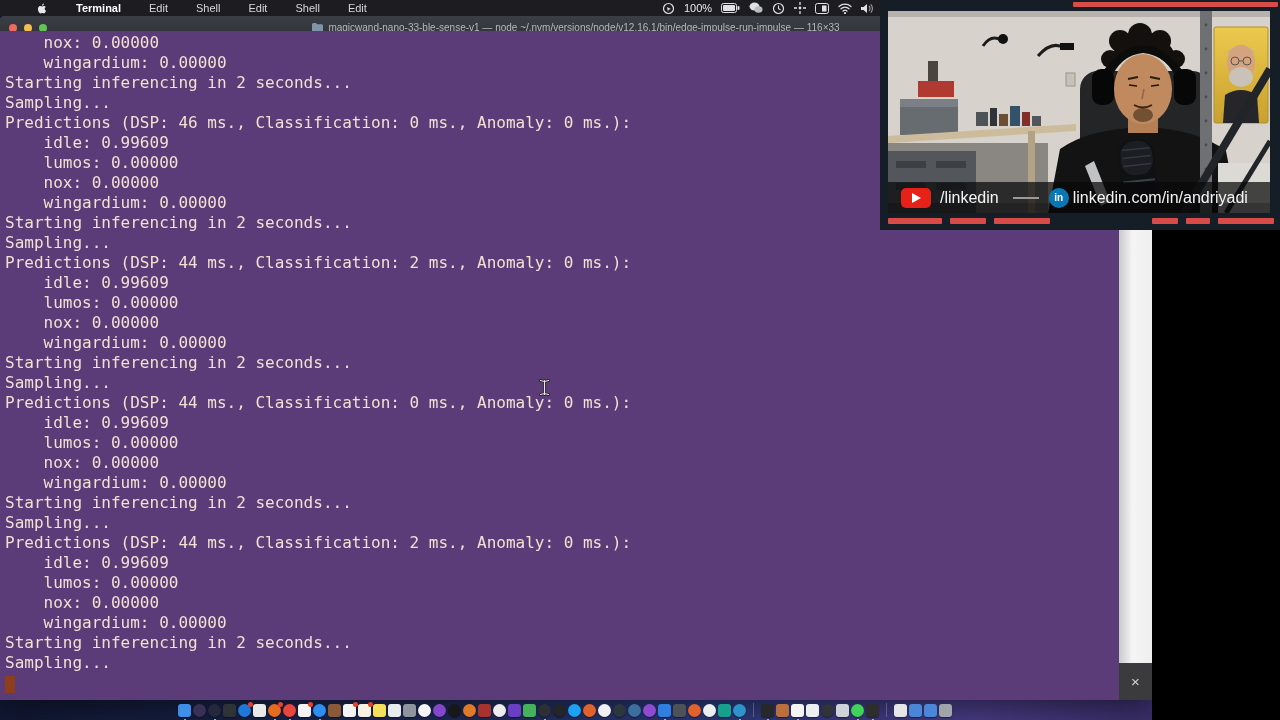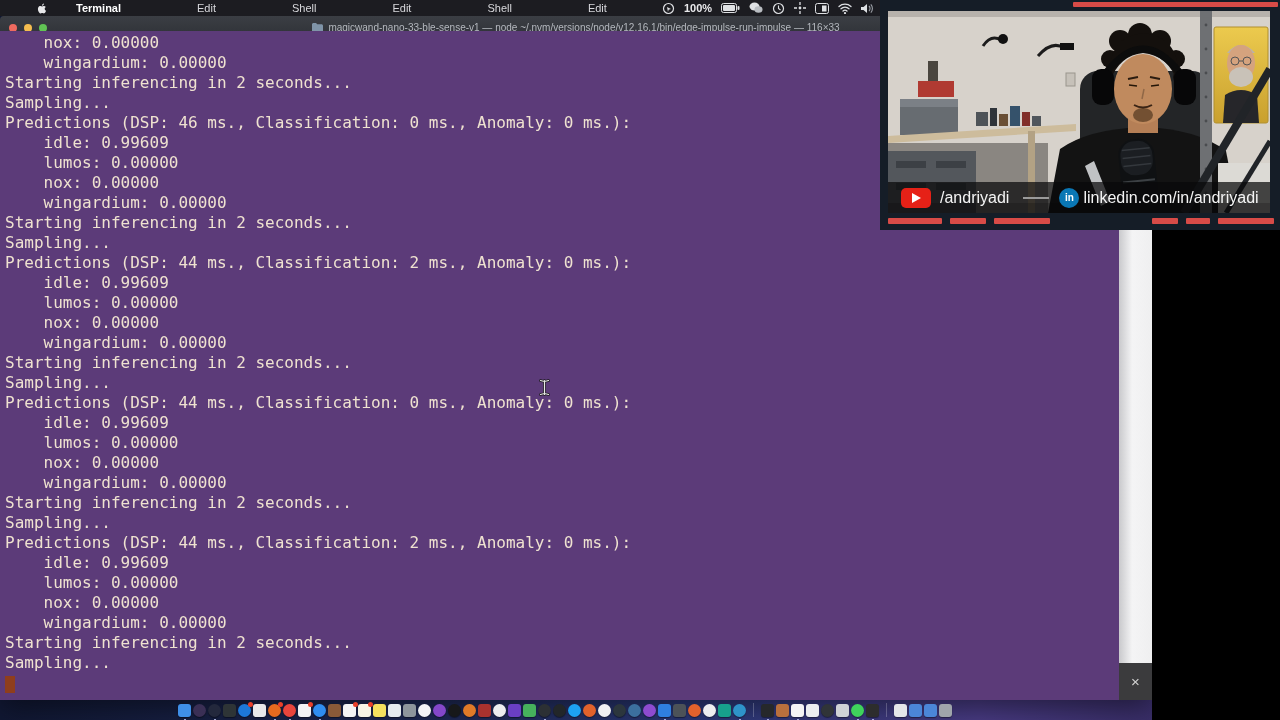--- a/index.html
+++ b/index.html
@@ -8,25 +8,25 @@
 
   
   #screen { position:absolute; left:0; top:0; width:1152px; height:720px;
             background:linear-gradient(90deg,#111834 0%,#1f2a58 40%,#2d3a7c 62%,#4a3c86 85%,#3a2f6a 100%); }
 
   
   #menubar { position:absolute; left:0; top:0; width:1152px; height:16px;
              background:#1c1c21; display:flex; align-items:center;
              color:#ececee; font-size:11px; z-index:5; }
   #apple-logo { margin-left:36px; display:flex; align-items:center; }
-  #menu-items { display:flex; align-items:center; margin-left:14px;gap:48px; }
+  #menu-items { display:flex; align-items:center; margin-left:14px; }
   .menu-item { padding:0 14px; color:#d8d8dc; }
   .menu-item.active { font-weight:bold; color:#ffffff; }
   #status-tray { position:absolute; left:662px; top:0; height:16px;
-                 display:flex; align-items:center; gap:9px;font-weight:bold; }
+                 display:flex; align-items:center; gap:9px; }
   .tray-icon { display:flex; align-items:center; }
   .tray-text { font-size:11px; color:#e9e9ec; }
 
   
   #terminal { position:absolute; left:0; top:16px; width:1152px; height:684px;
               border-radius:4px 4px 0 0; overflow:hidden; z-index:2;
               box-shadow:0 8px 30px rgba(0,0,0,.5); }
   #term-titlebar { position:absolute; left:0; top:0; width:100%; height:24px;
                    background:linear-gradient(180deg,#3b3e44,#2e3136);
                    border-bottom:1px solid #1f2124; display:flex; align-items:center; }
@@ -378,21 +378,21 @@
 
       <g>
         <path d="M382 58 L296 202" stroke="#212428" stroke-width="8"></path>
         <path d="M382 130 L338 202" stroke="#212428" stroke-width="5"></path>
       </g>
       <rect x="0" y="192" width="382" height="10" fill="rgba(0,0,0,.22)"></rect>
     </svg>
 
     <div id="banner">
       <span id="yt-badge"></span>
-      <span id="yt-handle">/andriyadi</span>
+      <span id="yt-handle">/linkedin</span>
       <span id="banner-sep"></span>
       <span id="li-badge">in</span>
       <span id="li-url">linkedin.com/in/andriyadi</span>
     </div>
   </div>
 
   <span class="red-bar rb-b" style="left:8px;width:54px"></span>
   <span class="red-bar rb-b" style="left:70px;width:36px"></span>
   <span class="red-bar rb-b" style="left:114px;width:56px"></span>
   <span class="red-bar rb-b" style="left:272px;width:26px"></span>

